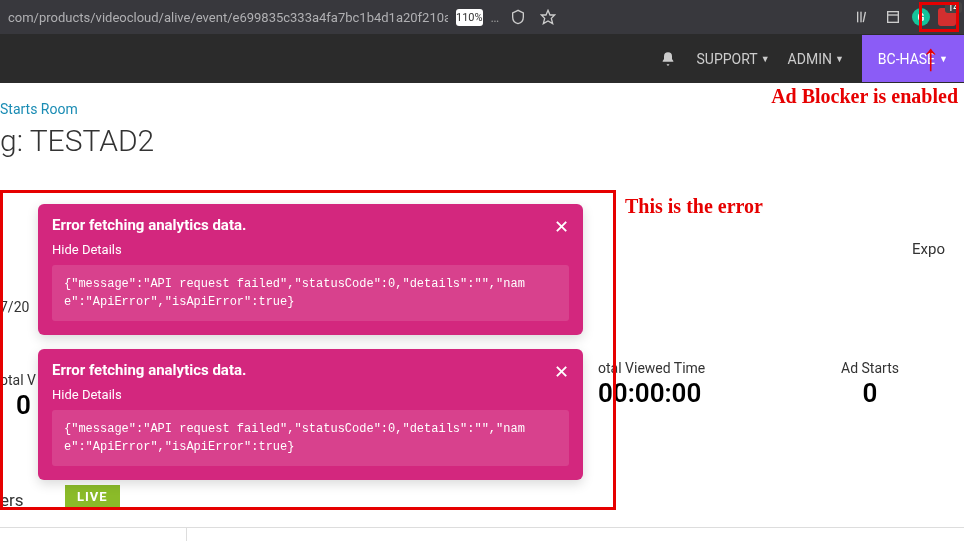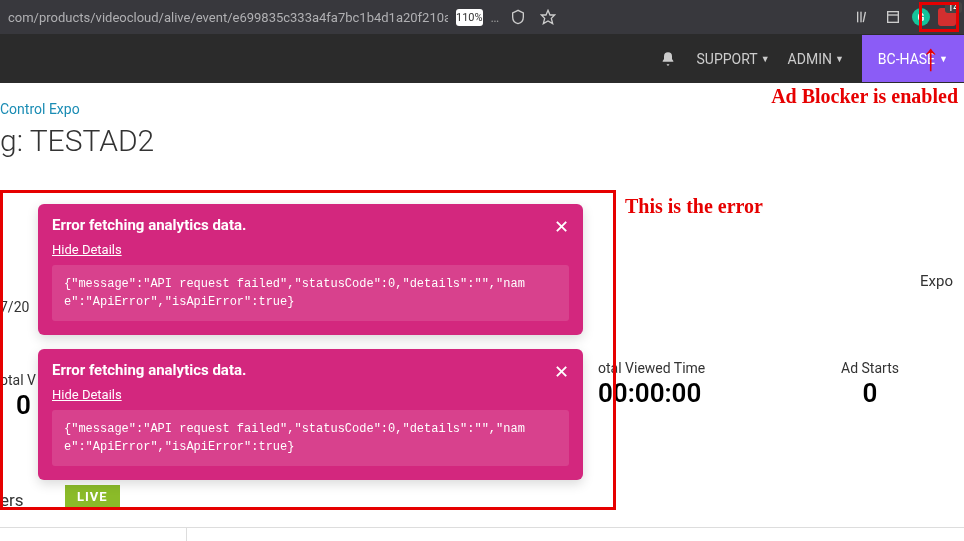--- a/index.html
+++ b/index.html
@@ -30,37 +30,37 @@
     
     .content { padding: 0; position: relative; }
     .breadcrumb { color: #1a8cb4; font-size: 14px; padding: 18px 0 6px 0; }
     .page-title { font-size: 30px; font-weight: 300; color: #333; padding-bottom: 10px; }
     
     .red-box-main { position: absolute; top: 190px; left: 0; width: 616px; height: 320px; border: 3px solid #e60000; z-index: 50; pointer-events: none; }
     
     .toasts { position: absolute; top: 204px; left: 38px; width: 545px; z-index: 60; }
     .toast { background: #d3277e; border-radius: 6px; padding: 12px 14px 14px 14px; margin-bottom: 14px; box-shadow: 0 4px 12px rgba(0,0,0,0.15); position: relative; }
     .toast-title { color: #fff; font-weight: bold; font-size: 15px; margin-bottom: 5px; }
-    .toast-link { color: #fff; font-size: 13px; text-decoration: underline; display: inline-block; margin-bottom: 8px; }
+    .toast-link { color: #fff; font-size: 13px; display: inline-block; margin-bottom: 8px; }
     .toast-close { position: absolute; top: 12px; right: 14px; color: #fff; font-size: 18px; cursor: pointer; }
     .toast-body { background: rgba(255,255,255,0.12); border-radius: 3px; padding: 10px 12px; color: #fff; font-family: "Courier New", monospace; font-size: 12px; line-height: 1.5; white-space: pre-wrap; word-break: break-all; }
     
     .metrics { position: absolute; top: 300px; left: 0; right: 0; padding: 0; }
     .date-text { position: absolute; top: -1px; left: 0; font-size: 14px; color: #333; }
     .metric-totalv { position: absolute; top: 60px; left: 0; margin-top: 12px; }
     .metric-time { position: absolute; top: 60px; left: 598px; }
     .metric-ads { position: absolute; top: 60px; left: 800px; width: 140px; text-align: center; }
     .metric-label { font-size: 14px; color: #333; margin-bottom: 2px; }
     .metric-value { font-size: 26px; font-weight: 600; color: #000; }
     .metric-num { font-size: 26px; font-weight: 600; color: #000; text-align: left; padding-left: 16px; }
     
     .vers-text { position: absolute; top: 490px; left: 0; font-size: 17px; color: #333; }
     .live-badge { position: absolute; top: 485px; left: 65px; background: #8bbb29; color: #fff; font-size: 13px; font-weight: bold; padding: 4px 12px; letter-spacing: 1px; }
     
-    .export-text { position: absolute; top: 240px; right: 11px; font-size: 15px; color: #333; margin-top: 32px; }
+    .export-text { position: absolute; top: 240px; right: 19px; font-size: 15px; color: #333; }
     
     .bottom-border { position: absolute; top: 527px; left: 0; right: 0; height: 1px; background: #ddd; }
     .col-div1 { position: absolute; top: 527px; left: 186px; width: 1px; height: 14px; background: #ddd; }
   </style>
 </head>
 <body>
 
 <div class="browser-bar">
   <span class="url-text">com/products/videocloud/alive/event/e699835c333a4fa7bc1b4d1a20f210a2/repor</span>
   <span class="zoom-badge">110%</span>
@@ -115,21 +115,21 @@
   <span class="user-chip">
     <span>BC-HASE</span>
     <span class="chev">▼</span>
   </span>
 </div>
 
 <div class="annotation-adblocker">Ad Blocker is enabled</div>
 <div class="annotation-error">This is the error</div>
 
 <div class="content">
-  <div class="breadcrumb">Control Expo</div>
+  <div class="breadcrumb">Starts Room</div>
   <div class="page-title">
     <span>g: </span><span>TESTAD2</span>
   </div>
 </div>
 
 <div class="red-box-main"></div>
 
 <div class="toasts">
   <div class="toast">
     <span class="toast-close">✕</span>

